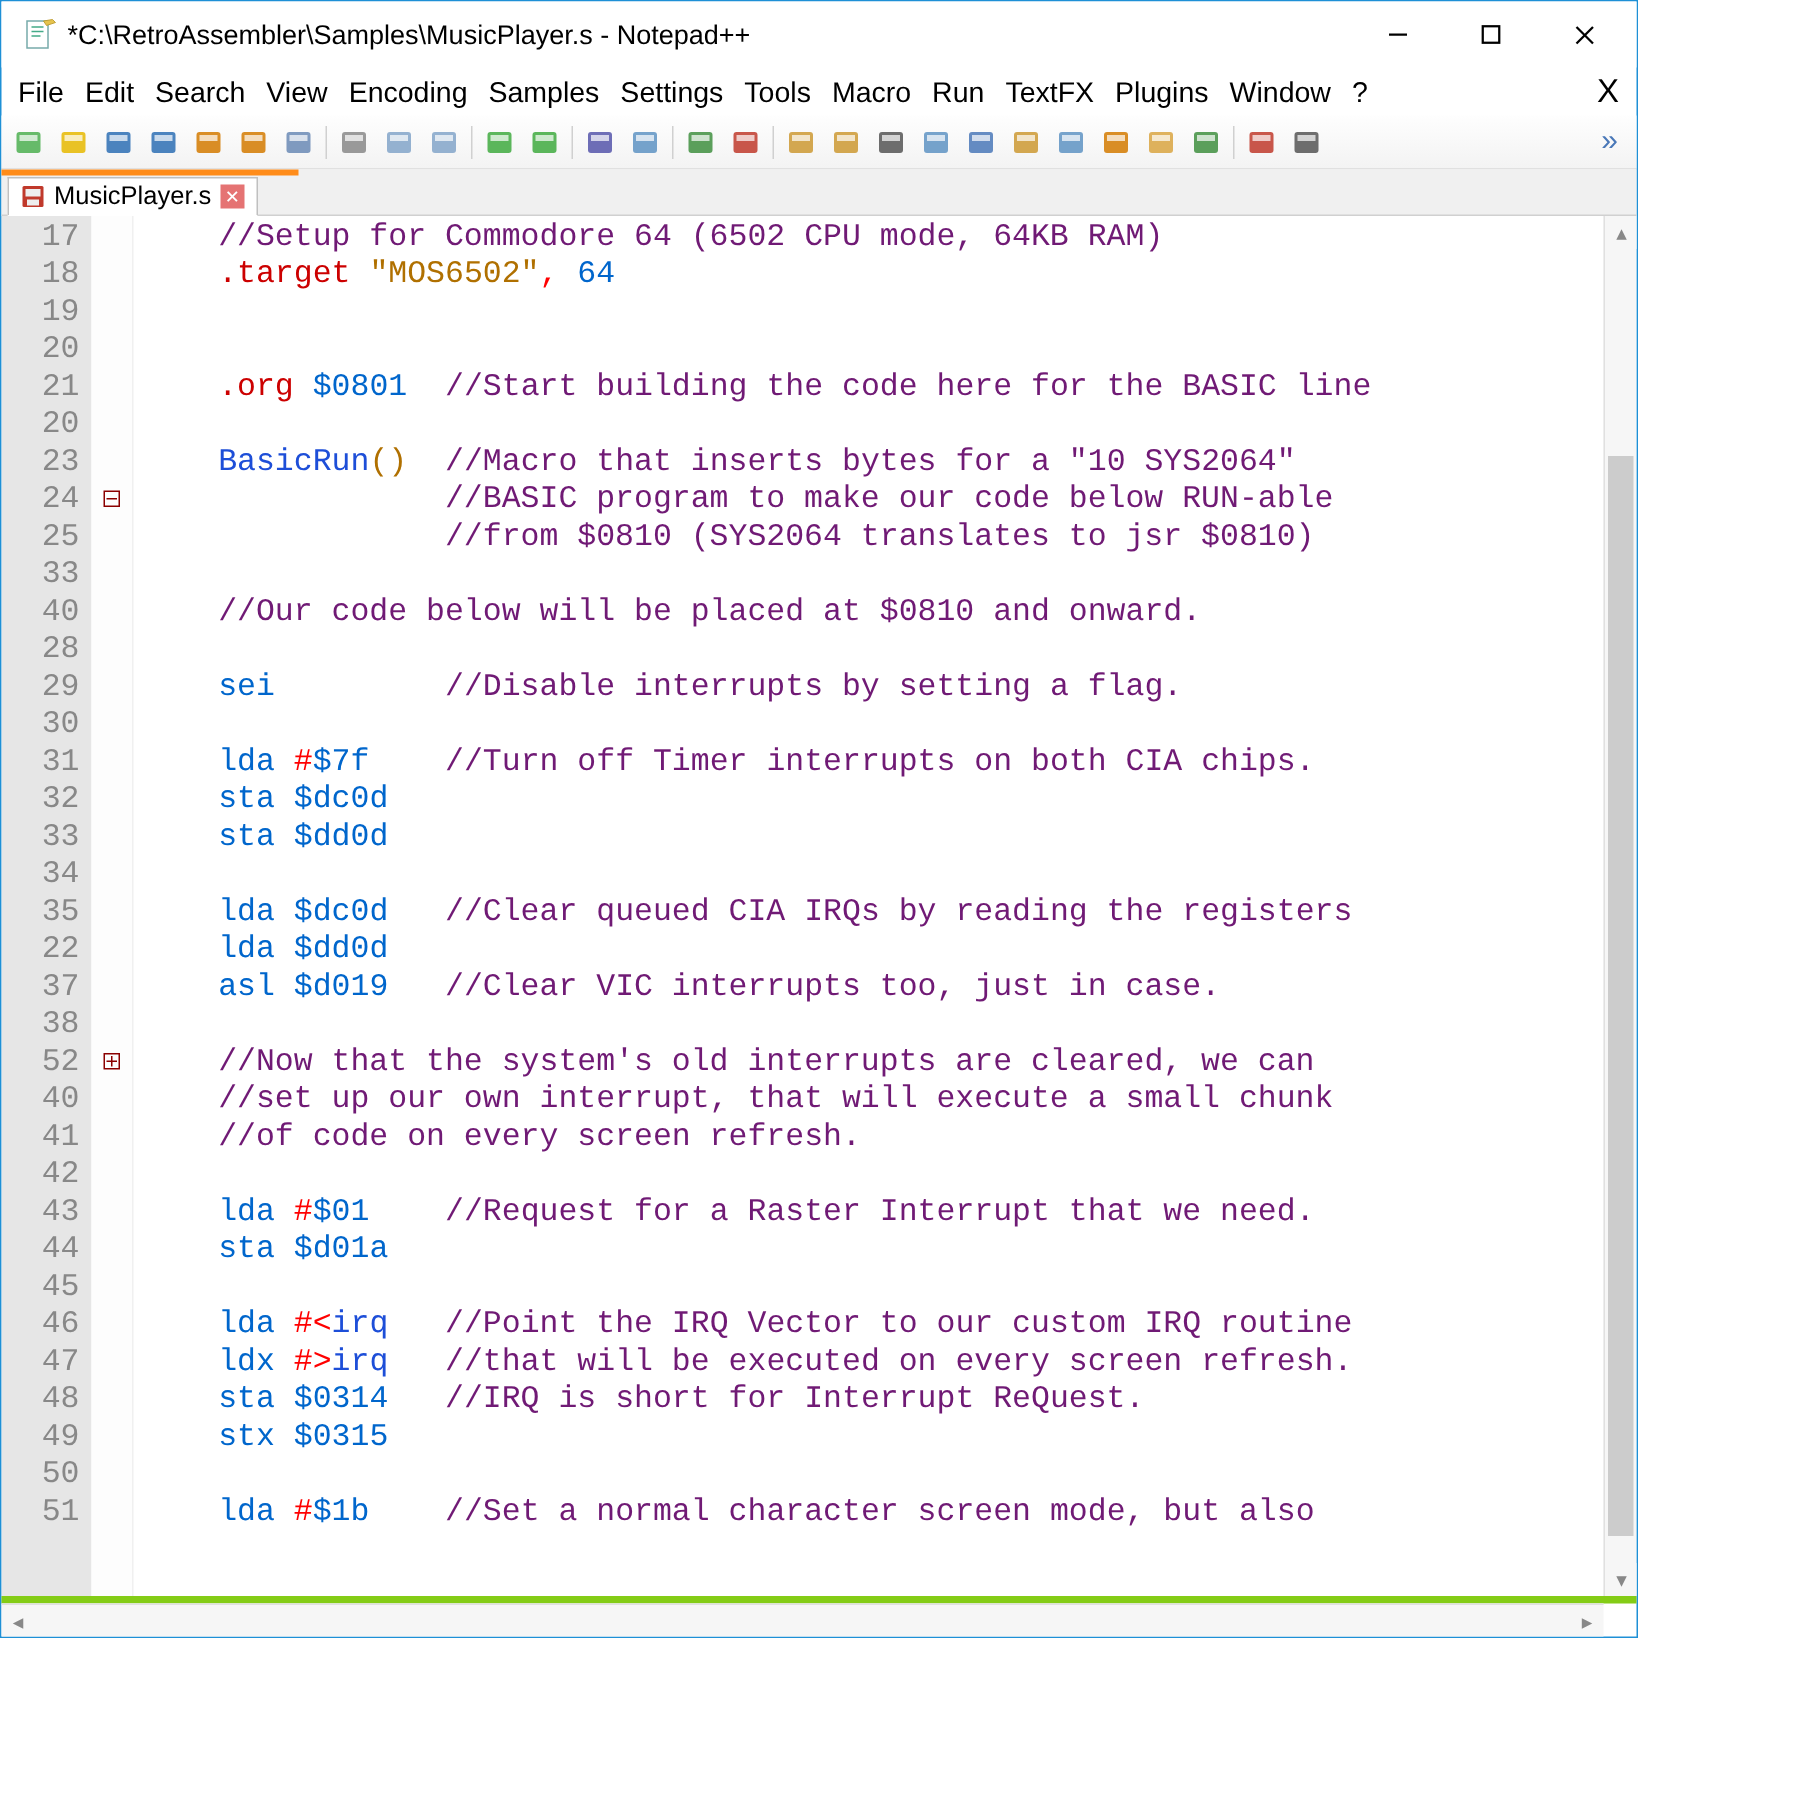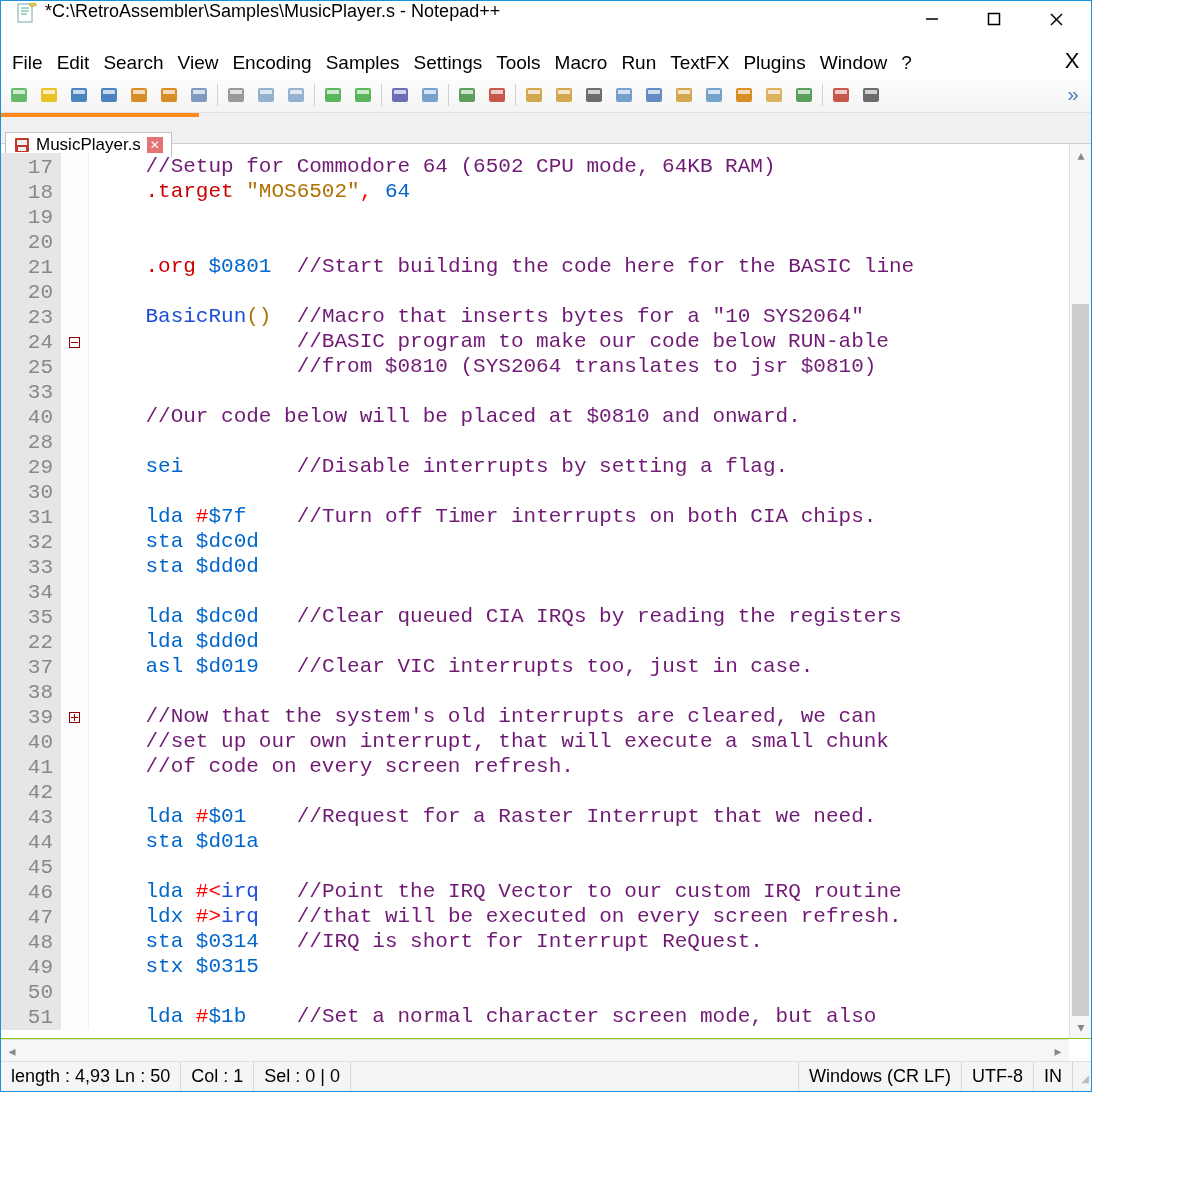--- a/index.html
+++ b/index.html
@@ -1,46 +1,46 @@
 <!DOCTYPE html>
 <html><head>
 <meta charset="utf-8">
 <style>
   * { margin:0; padding:0; box-sizing:border-box; }
   body { font-family:"Segoe UI",Tahoma,sans-serif; font-size:14px; background:#fff; color:#000; overflow:hidden; }
   .window { width:1092px; height:1092px; border:1px solid #1E90D6; display:flex; flex-direction:column; position:relative; }
 
   
-  .titlebar { height:44px; display:flex; align-items:flex-start; padding:0 4px; background:#fff; }
+  .titlebar { height:44px; display:flex; align-items:center; padding:0 4px; background:#fff; }
   .app-icon { width:24px; height:24px; margin:0 6px 0 10px; display:inline-grid; place-items:center; }
   .title-text { font-size:18px; color:#000; flex:1; }
   .win-btns { display:flex; gap:0; }
   .win-btn { width:62px; height:36px; display:grid; place-items:center; font-size:22px; }
 
   
   .menubar { height:32px; display:flex; align-items:flex-end; padding:0 4px; font-size:19px; border-bottom:1px solid transparent; }
   .menubar span { padding:2px 7px; }
   .menubar .overflow-x { margin-left:auto; width:30px; text-align:center; font-size:22px; }
 
   
   .toolbar { height:36px; display:flex; align-items:center; padding:2px 4px; background:linear-gradient(#fefefe,#f3f3f3); border-bottom:1px solid #e0e0e0; gap:2px; }
   .tool-btn { width:28px; height:28px; display:grid; place-items:center; border:1px solid transparent; border-radius:2px; }
   .tool-sep { width:1px; height:22px; background:#d0d0d0; margin:0 2px; }
   .toolbar .overflow { margin-left:auto; font-size:20px; color:#4a78b8; width:28px; text-align:center; }
 
   
   .tabbar-wrap { background:#f0f0f0; border-bottom:1px solid #d0d0d0; }
   .tab-accent { height:4px; background:#ff8c1a; width:198px; }
   .tabbar { display:flex; align-items:flex-end; padding:0 4px; height:26px; }
-  .tab { height:26px; display:flex; align-items:center; gap:6px; padding:0 8px; background:#fff; border:1px solid #c0c0c0; border-bottom:1px solid #fff; position:relative; top:15px; font-size:17px; }
+  .tab { height:26px; display:flex; align-items:center; gap:6px; padding:0 8px; background:#fff; border:1px solid #c0c0c0; border-bottom:1px solid #fff; position:relative; top:1px; font-size:17px; }
   .tab .unsaved { width:16px; height:16px; }
   .tab .close { width:16px; height:16px; display:grid; place-items:center; background:#e57373; color:#fff; font-size:12px; border-radius:0; }
 
   
-  .editor-wrap { flex:1; display:flex; position:relative; overflow:hidden; border-bottom:1px solid #84cc16;align-items:center; }
+  .editor-wrap { flex:1; display:flex; position:relative; overflow:hidden; border-bottom:5px solid #84cc16; }
   .gutter { background:#e6e6e6; width:60px; text-align:right; color:#888; font-family:Consolas,"Courier New",monospace; font-size:21px; line-height:25px; padding-top:2px; }
   .gutter div { padding-right:8px; }
   .fold-g { width:28px; background:#fdfdfd; border-right:1px solid #f0f0f0; font-family:Consolas,monospace; font-size:14px; line-height:25px; color:#888; text-align:center; padding-top:2px; }
   .fold-g div { height:25px; }
   .fold-g .fb { width:11px; height:11px; border:1px solid #8B0000; display:inline-block; position:relative; top:1px; }
   .fold-g .fb::before { content:""; position:absolute; left:1px; right:1px; top:4px; border-top:1px solid #8B0000; }
   .fold-g .fb.open::after { content:""; position:absolute; top:1px; bottom:1px; left:4px; border-left:1px solid #8B0000; }
 
   .code { flex:1; font-family:Consolas,"Courier New",monospace; font-size:21px; line-height:25px; white-space:pre; padding:2px 6px; overflow:hidden; position:relative; }
   .code .ln { height:25px; }
@@ -331,21 +331,21 @@
         <div>29</div>
         <div>30</div>
         <div>31</div>
         <div>32</div>
         <div>33</div>
         <div>34</div>
         <div>35</div>
         <div>22</div>
         <div>37</div>
         <div>38</div>
-        <div>39</div>
+        <div>52</div>
         <div>40</div>
         <div>41</div>
         <div>42</div>
         <div>43</div>
         <div>44</div>
         <div>45</div>
         <div>46</div>
         <div>47</div>
         <div>48</div>
         <div>49</div>
@@ -396,24 +396,14 @@
       <div class="dn">▾</div>
     </div>
   </div>
   <div style="position:relative;height:22px;">
     <div class="hscroll">
         <div class="l">◂</div>
         <div class="r">▸</div>
       </div>
   </div>
 
-  <div class="statusbar">
-    <div class="cell"><span>length : 4,93</span>&nbsp;<span>Ln : 50</span></div>
-    <div class="cell">Col : 1</div>
-    <div class="cell">Sel : 0 | 0</div>
-    <div class="cell flex"></div>
-    <div class="cell">Windows (CR LF)</div>
-    <div class="cell">UTF-8</div>
-    <div class="cell">IN</div>
-    <div class="grip">◢</div>
-  </div>
 
 </div>
 
 </body></html>

